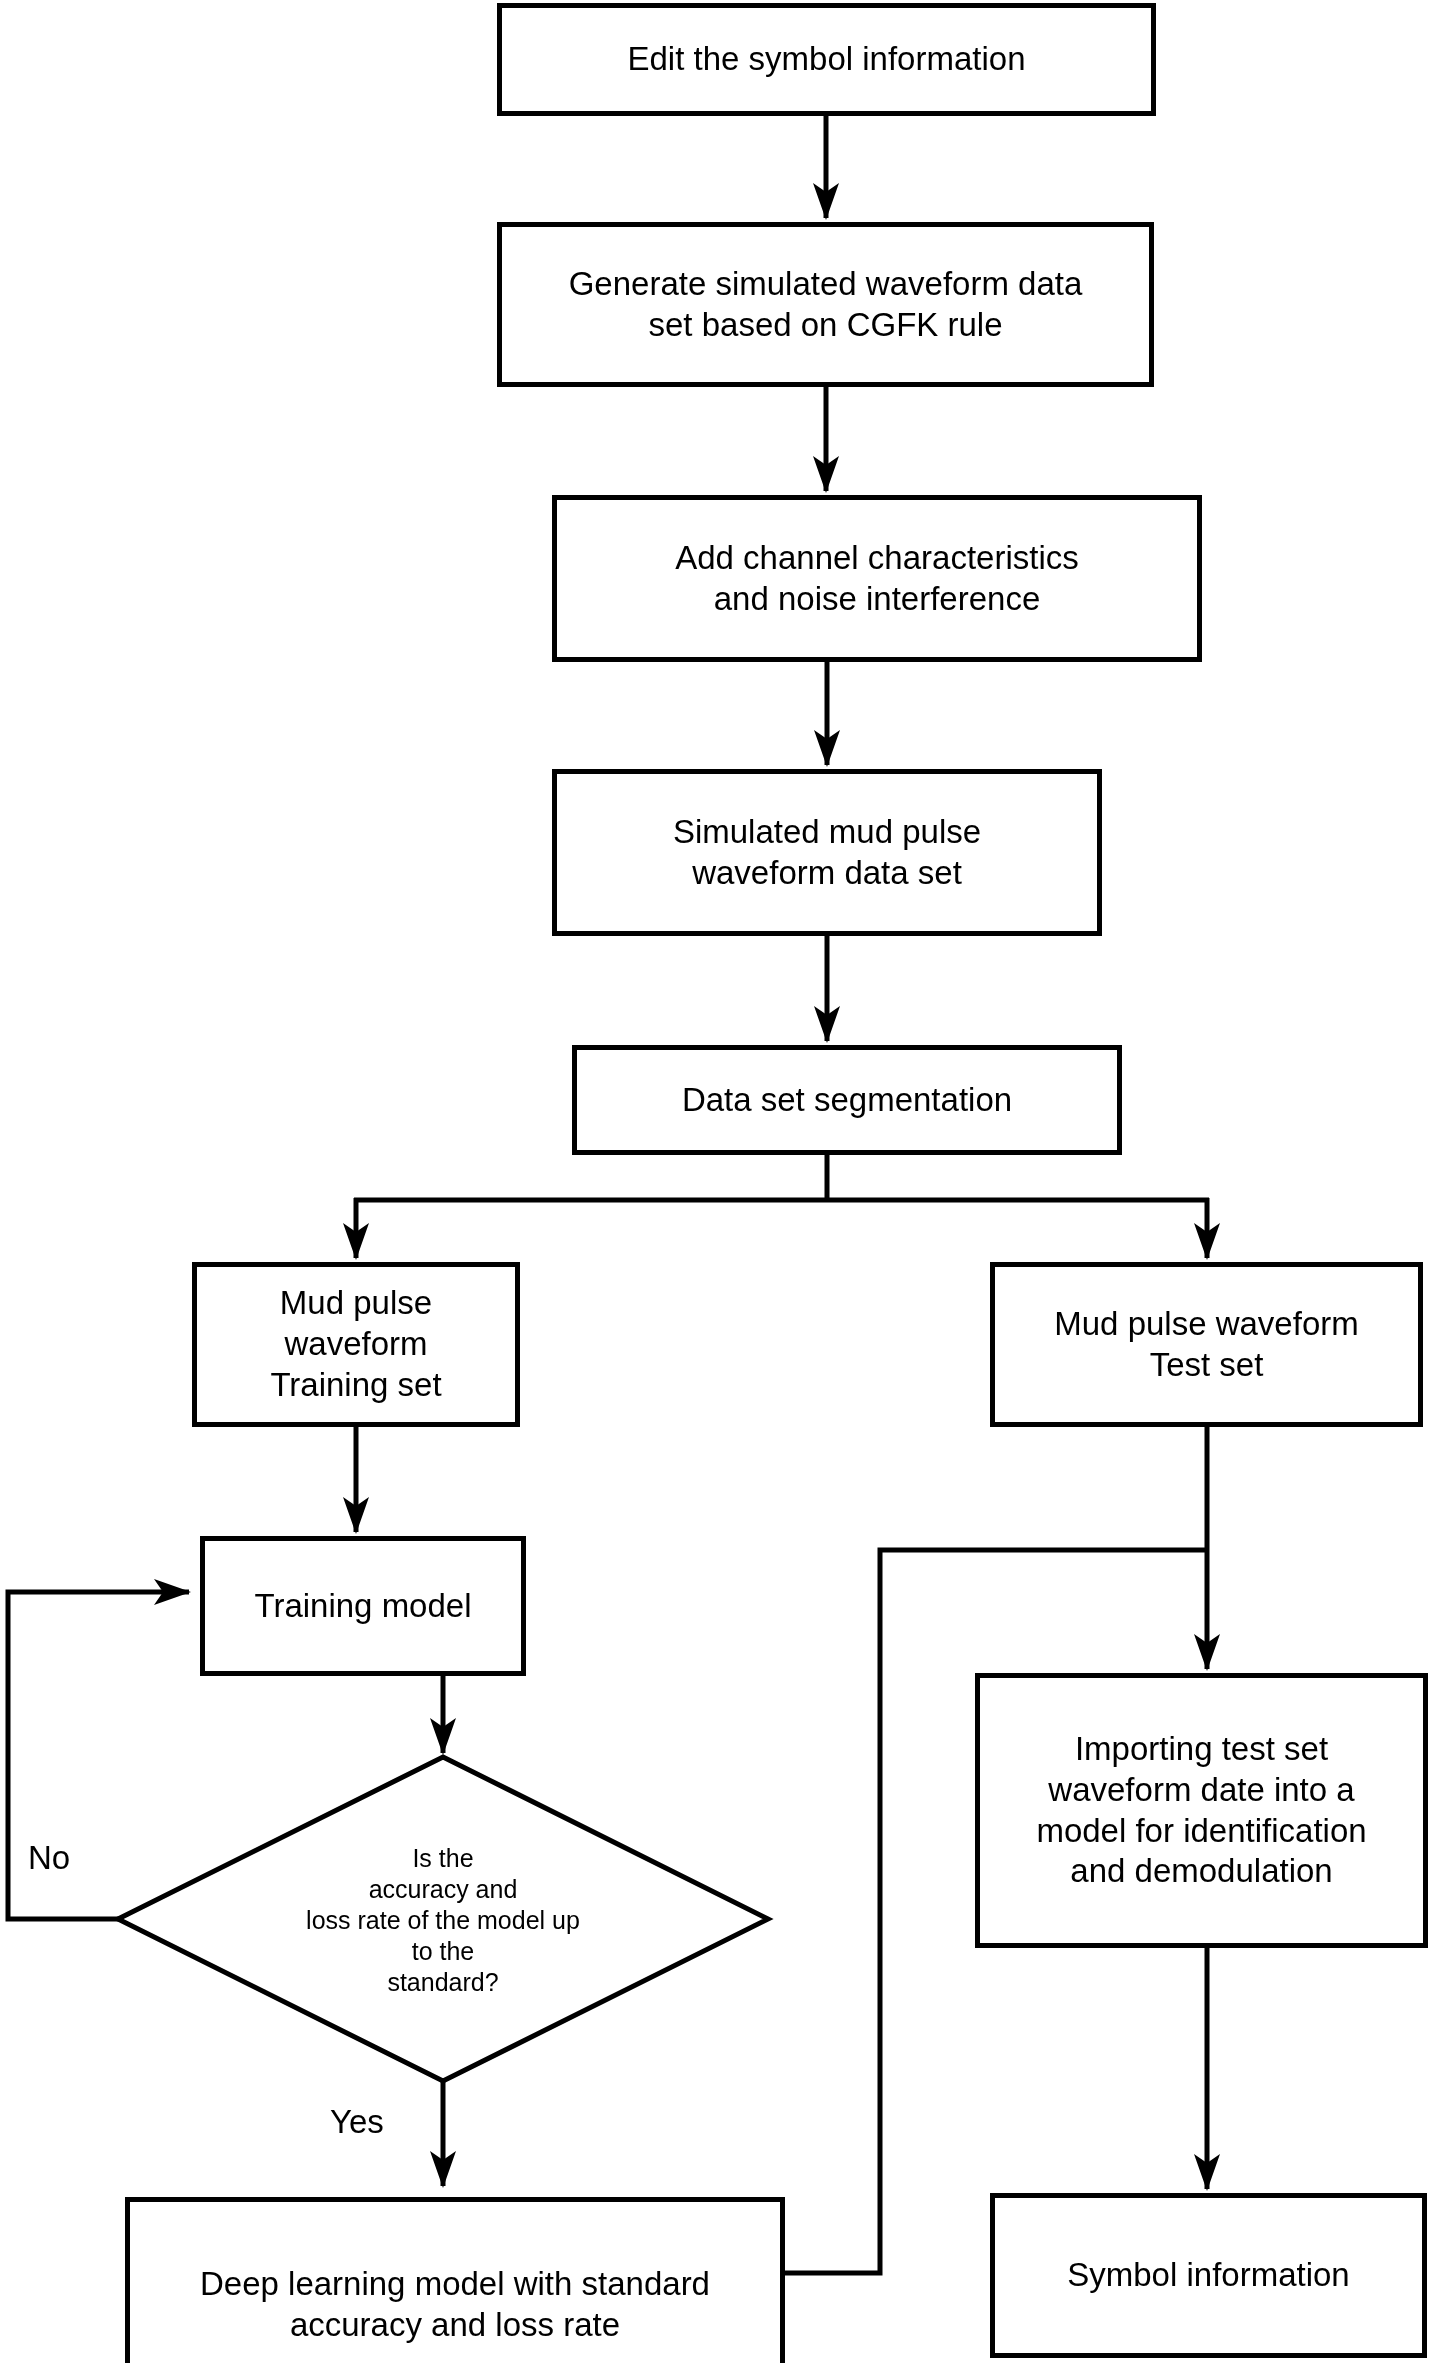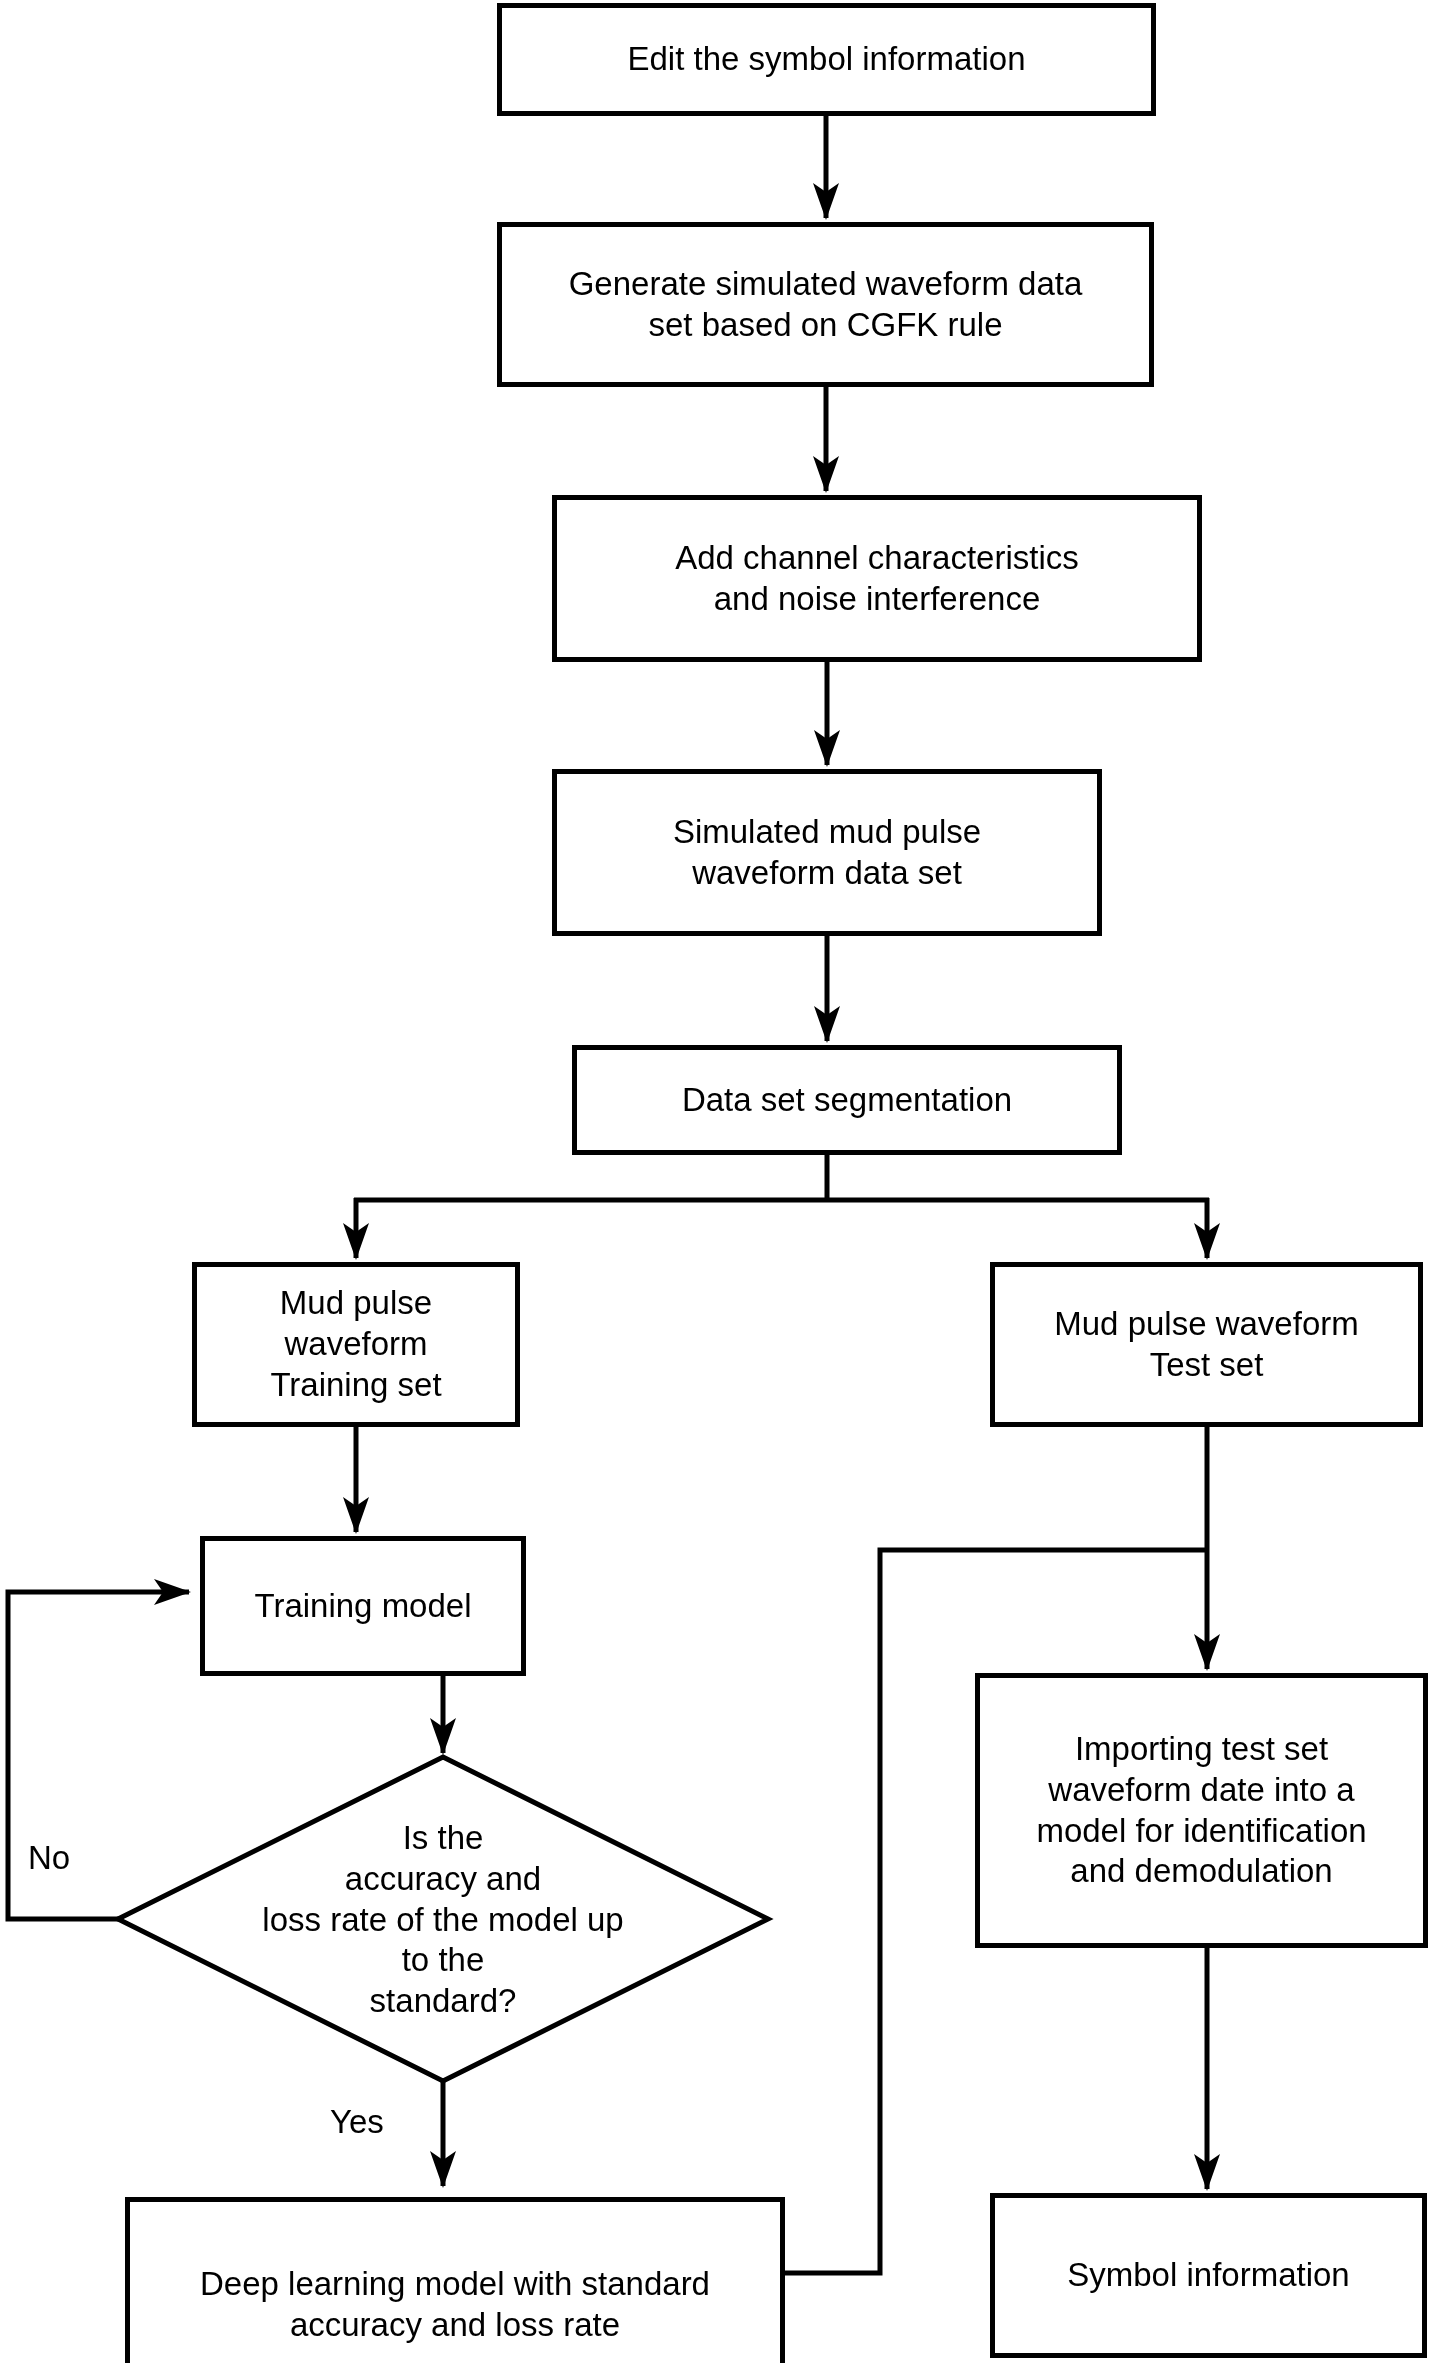--- a/index.html
+++ b/index.html
@@ -45,21 +45,21 @@
     white-space: pre-line;
   }
   .diamond-text {
     position: absolute;
     z-index: 2;
     display: flex;
     align-items: center;
     justify-content: center;
     text-align: center;
     white-space: pre-line;
-    font-size: 33px;
+    font-size: 25px;
     line-height: 1.24;
     background: transparent;
   }
   
   #n-edit      { left: 497px;  top: 3px;    width: 659px; height: 113px; }
   #n-generate  { left: 497px;  top: 222px;  width: 657px; height: 165px; }
   #n-channel   { left: 552px;  top: 495px;  width: 650px; height: 167px; }
   #n-simulated { left: 552px;  top: 769px;  width: 550px; height: 167px; }
   #n-segment   { left: 552px;  top: 1045px; width: 550px; height: 110px; margin-left: 20px; }
   #n-trainset  { left: 192px;  top: 1262px; width: 328px; height: 165px; }

